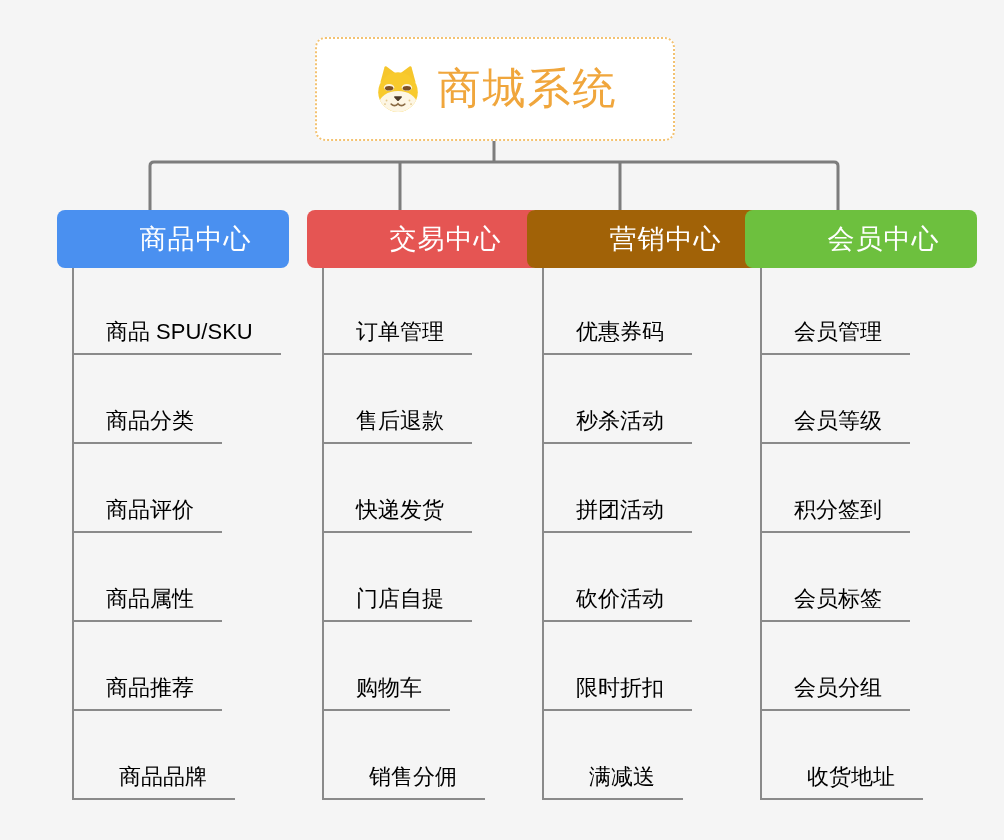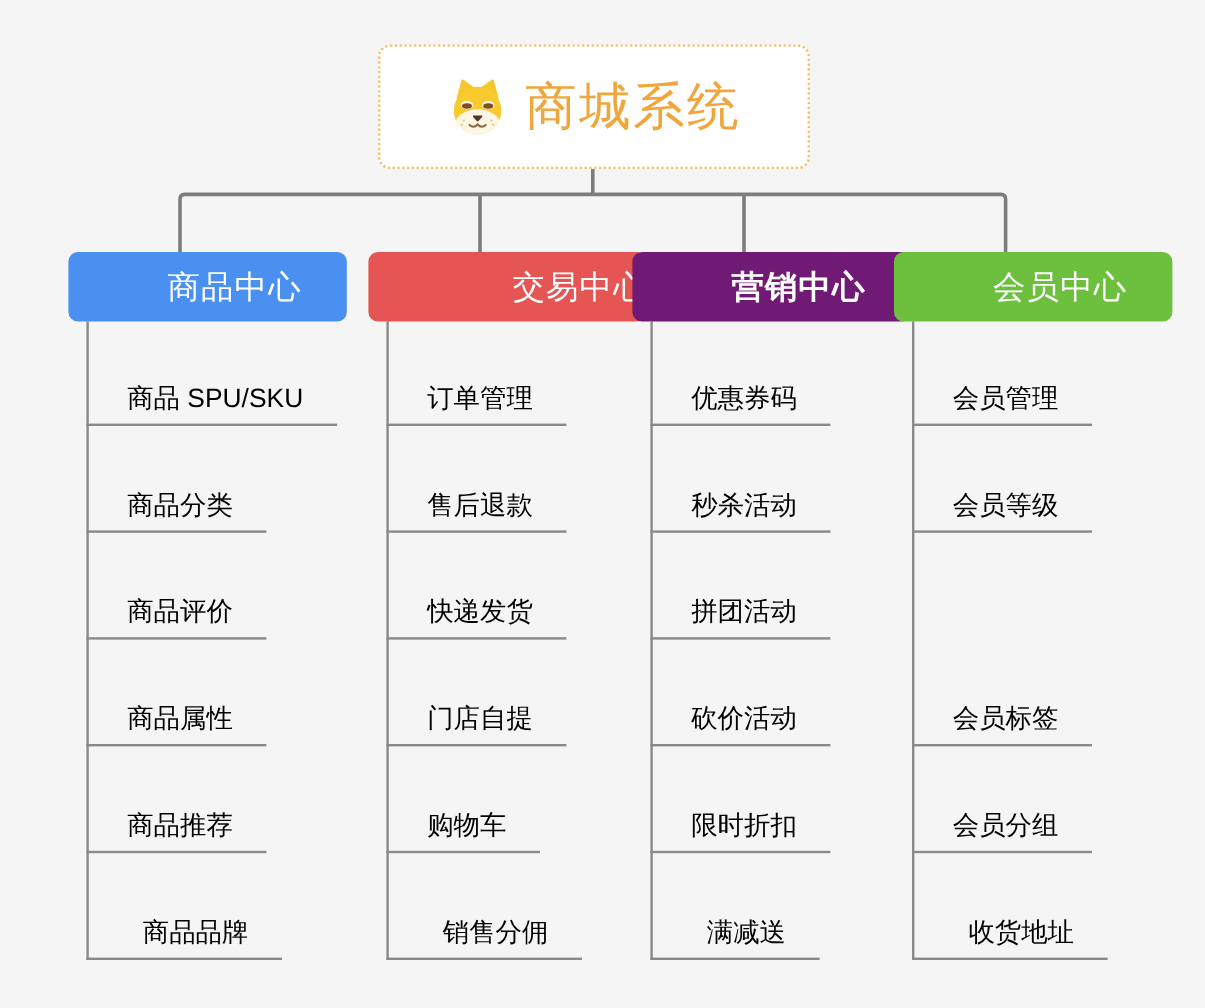--- a/index.html
+++ b/index.html
@@ -97,24 +97,24 @@
       <circle cx="11.5" cy="38.5" r="0.9" fill="#e3c88e"></circle>
       <circle cx="35" cy="35" r="0.9" fill="#e3c88e"></circle>
       <circle cx="36.5" cy="38.5" r="0.9" fill="#e3c88e"></circle>
     </svg>
     <span class="root-title">商城系统</span>
   </div>
 
   <div class="branch c0" style="background: rgb(74, 144, 240);">
       <span>商品中心</span>
     </div>
-  <div class="branch c1" style="background: rgb(229, 85, 83); justify-content: flex-end;">
+  <div class="branch c1" style="background: rgb(229, 85, 83);">
       <span>交易中心</span>
     </div>
-  <div class="branch c2" style="background: #701a75; font-weight: bold;">
+  <div class="branch c2" style="background: #a16207;">
       <span>营销中心</span>
     </div>
   <div class="branch c3" style="background: rgb(109, 192, 62); font-family: Liberation Mono, monospace;">
       <span>会员中心</span>
     </div>
 
   <div class="leaf c0 r0">商品 SPU/SKU</div>
   <div class="leaf c0 r1">商品分类</div>
   <div class="leaf c0 r2">商品评价</div>
   <div class="leaf c0 r3">商品属性</div>
@@ -130,17 +130,18 @@
 
   <div class="leaf c2 r0">优惠券码</div>
   <div class="leaf c2 r1">秒杀活动</div>
   <div class="leaf c2 r2">拼团活动</div>
   <div class="leaf c2 r3">砍价活动</div>
   <div class="leaf c2 r4">限时折扣</div>
   <div class="leaf c2 r5">满减送</div>
 
   <div class="leaf c3 r0">会员管理</div>
   <div class="leaf c3 r1">会员等级</div>
+  <div class="leaf c3 r2">积分签到</div>
   <div class="leaf c3 r3">会员标签</div>
   <div class="leaf c3 r4">会员分组</div>
   <div class="leaf c3 r5">收货地址</div>
 
 </div>
 
 </body></html>

